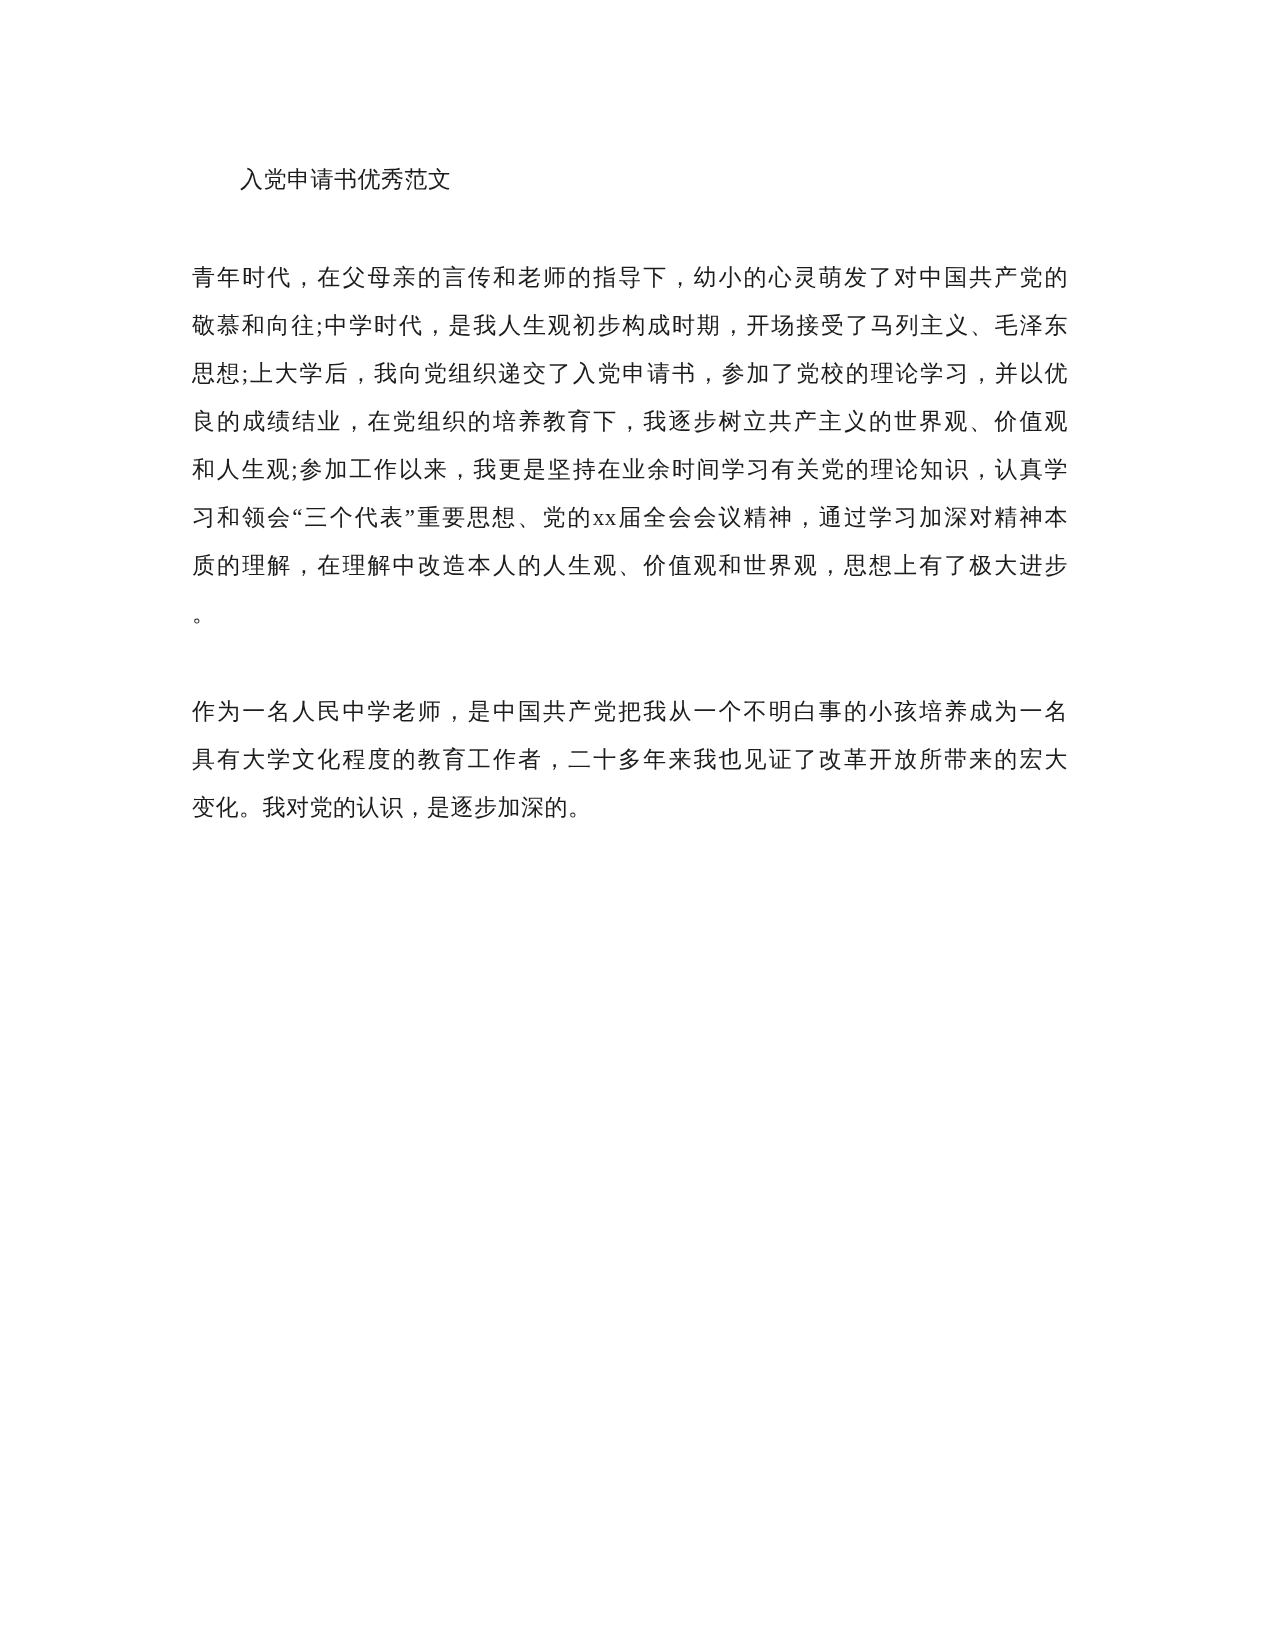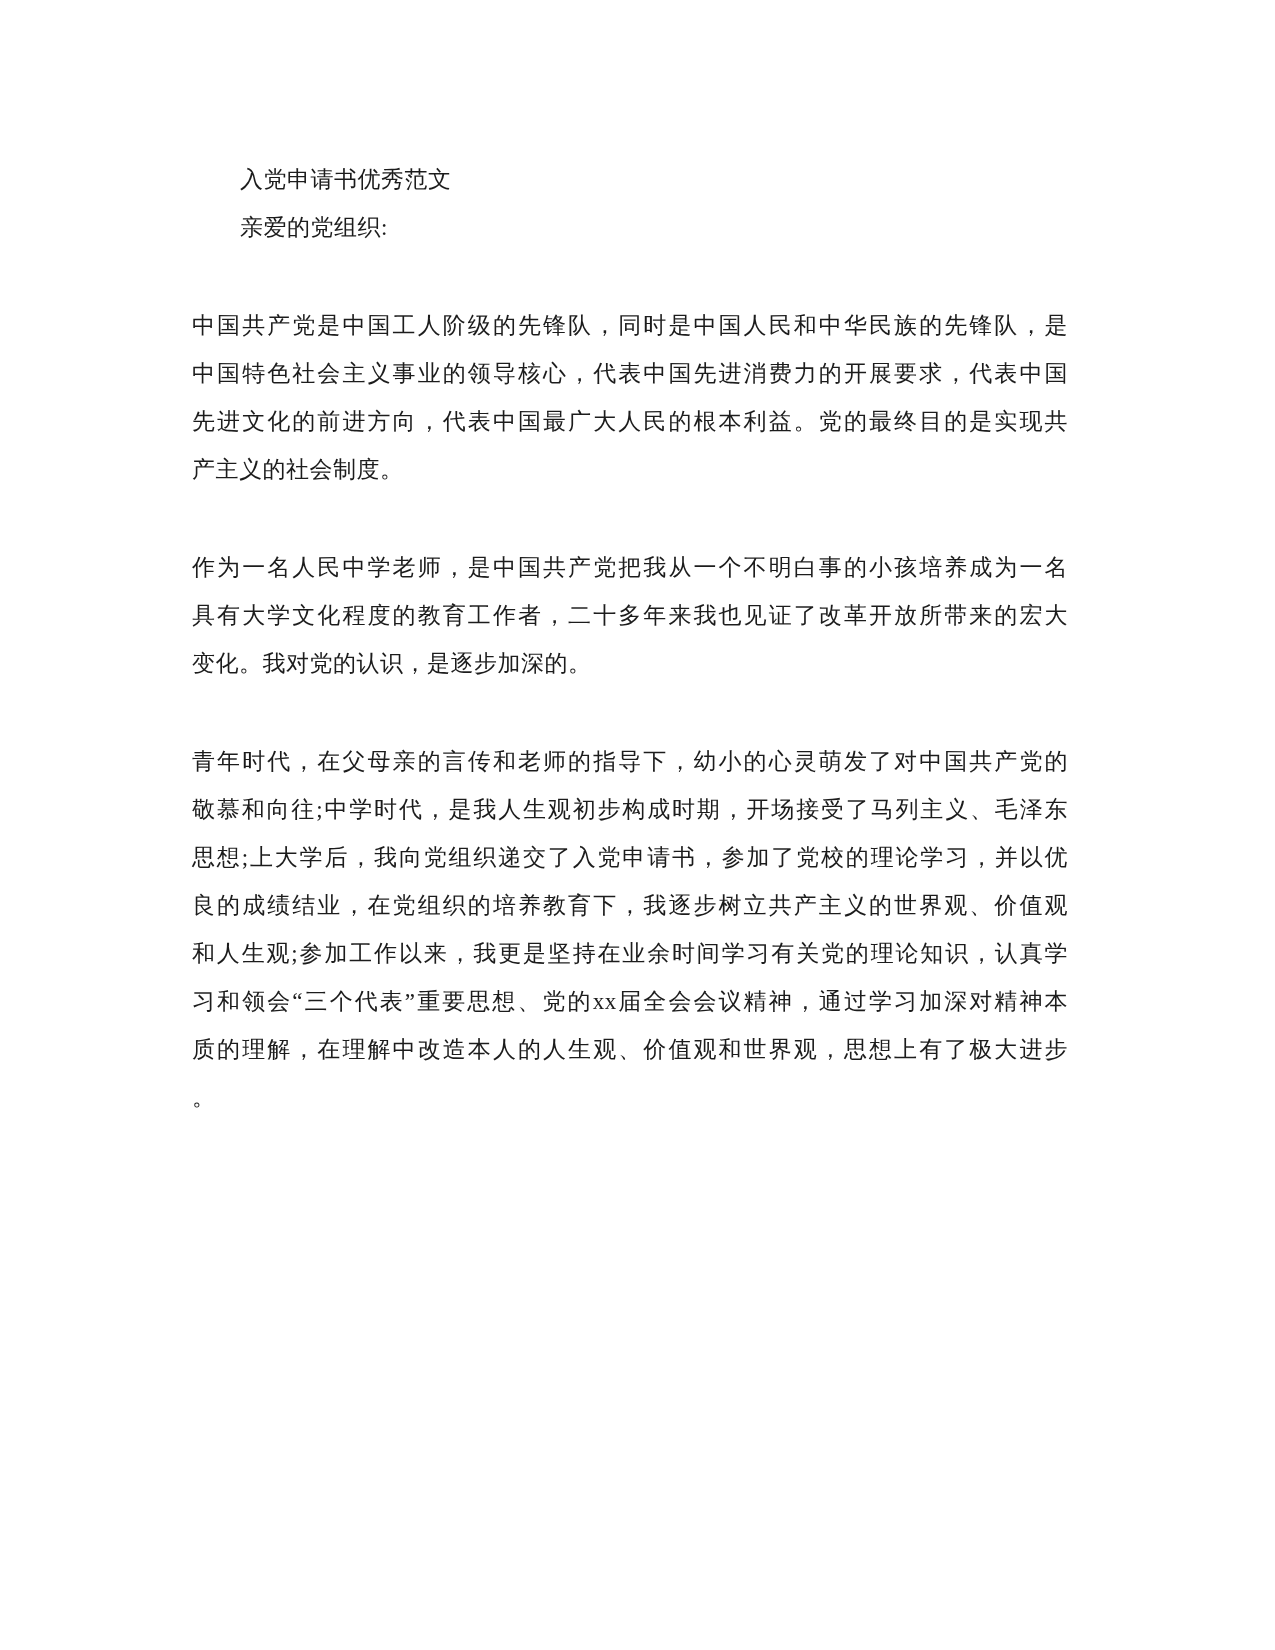--- a/index.html
+++ b/index.html
@@ -47,37 +47,30 @@
     padding-left: 48px;
   }
 </style>
 </head>
 <body>
 
 <div class="page">
   <div class="content">
       <div class="block indent-block">
         <div class="line">入党申请书优秀范文</div>
-        <div class="line">亲爱的党组织:</div>
-      </div>
-      <div class="block">
-        <div class="line fill">中国共产党是中国工人阶级的先锋队，同时是中国人民和中华民族的先锋队，是</div>
-        <div class="line fill">中国特色社会主义事业的领导核心，代表中国先进消费力的开展要求，代表中国</div>
-        <div class="line fill">先进文化的前进方向，代表中国最广大人民的根本利益。党的最终目的是实现共</div>
-        <div class="line">产主义的社会制度。</div>
-      </div>
-      <div class="block">
-        <div class="line fill">作为一名人民中学老师，是中国共产党把我从一个不明白事的小孩培养成为一名</div>
-        <div class="line fill">具有大学文化程度的教育工作者，二十多年来我也见证了改革开放所带来的宏大</div>
-        <div class="line">变化。我对党的认识，是逐步加深的。</div>
       </div>
       <div class="block">
         <div class="line fill">青年时代，在父母亲的言传和老师的指导下，幼小的心灵萌发了对中国共产党的</div>
         <div class="line fill">敬慕和向往;中学时代，是我人生观初步构成时期，开场接受了马列主义、毛泽东</div>
         <div class="line fill">思想;上大学后，我向党组织递交了入党申请书，参加了党校的理论学习，并以优</div>
         <div class="line fill">良的成绩结业，在党组织的培养教育下，我逐步树立共产主义的世界观、价值观</div>
         <div class="line fill">和人生观;参加工作以来，我更是坚持在业余时间学习有关党的理论知识，认真学</div>
         <div class="line fill">习和领会“三个代表”重要思想、党的xx届全会会议精神，通过学习加深对精神本</div>
         <div class="line fill">质的理解，在理解中改造本人的人生观、价值观和世界观，思想上有了极大进步</div>
         <div class="line">。</div>
       </div>
+      <div class="block">
+        <div class="line fill">作为一名人民中学老师，是中国共产党把我从一个不明白事的小孩培养成为一名</div>
+        <div class="line fill">具有大学文化程度的教育工作者，二十多年来我也见证了改革开放所带来的宏大</div>
+        <div class="line">变化。我对党的认识，是逐步加深的。</div>
+      </div>
     </div>
 </div>
 
 </body></html>

